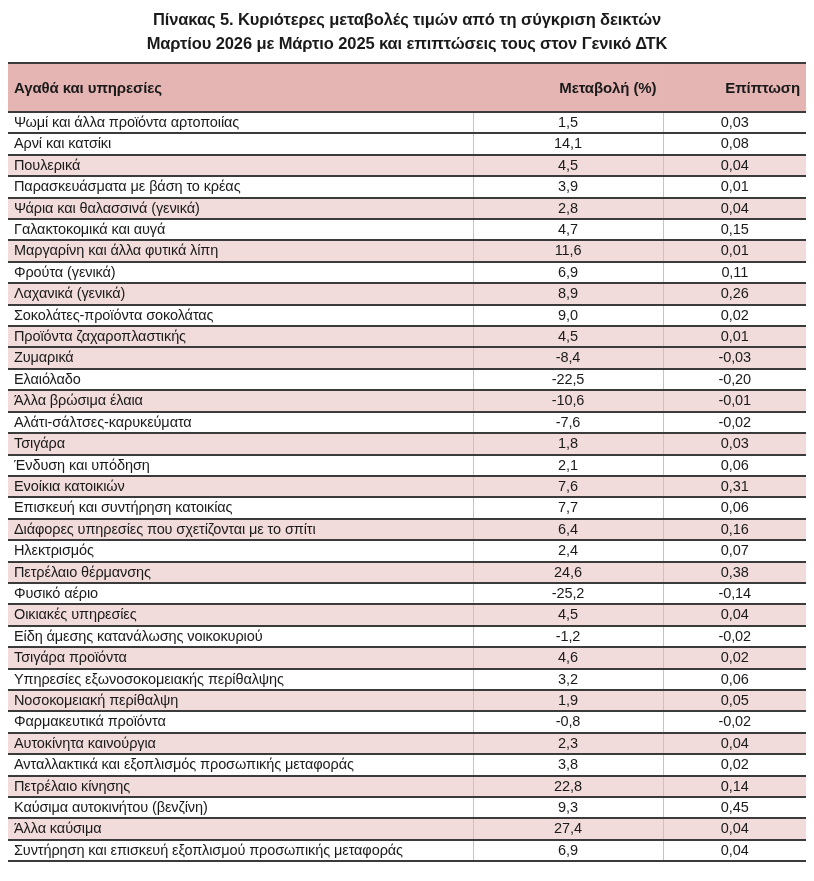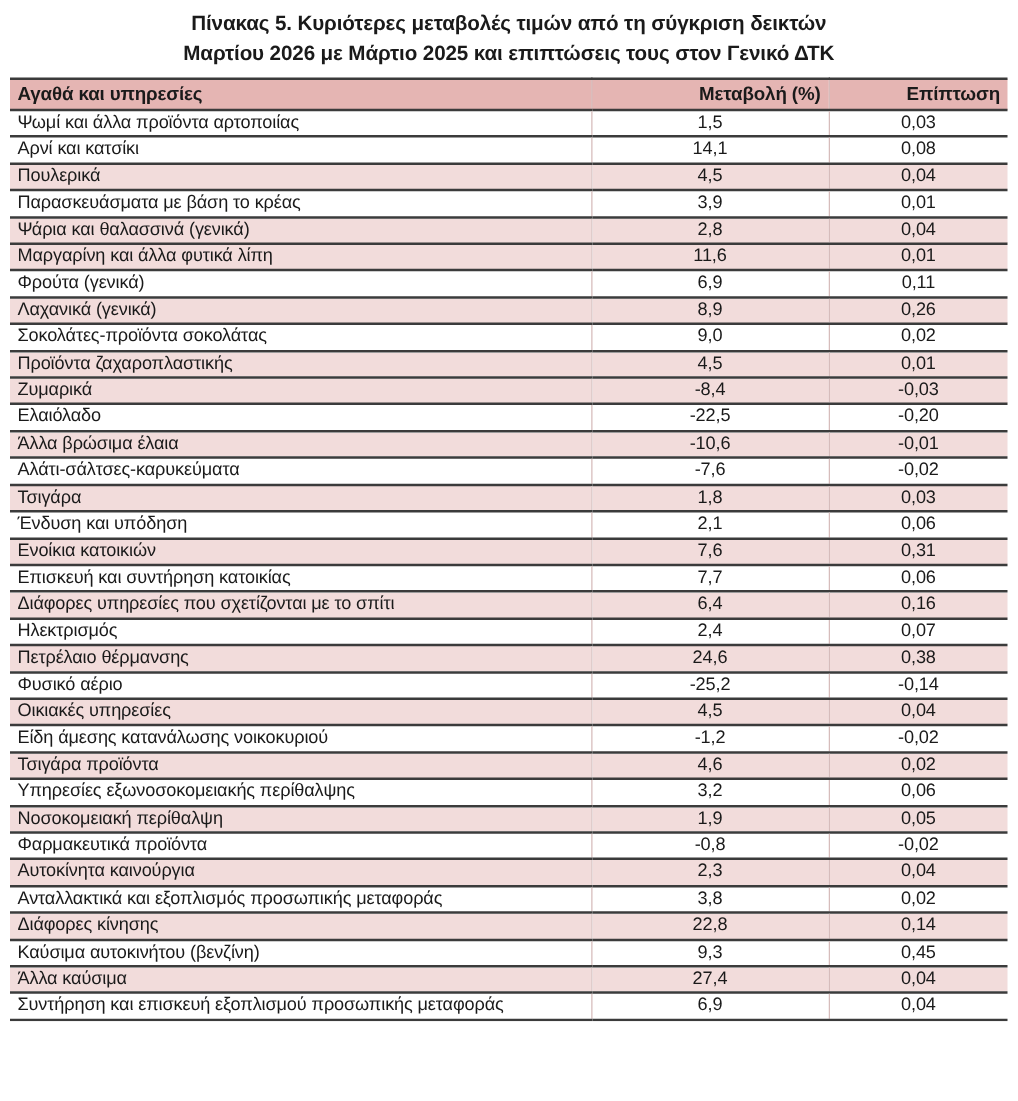--- a/index.html
+++ b/index.html
@@ -37,21 +37,21 @@
   col.c1 { width: 465px; }
   col.c2 { width: 190px; }
   col.c3 { width: 143px; }
   th {
     background: var(--header-bg);
     font-weight: bold;
     font-size: 15px;
     height: 23px;
     line-height: 23px;
     border-bottom: 2px solid var(--border-dark);
-    padding: 0 6px;
+    padding: 12px 6px;
     letter-spacing: -0.1px;
   }
   th.c1 { text-align: left; }
   th.c2, th.c3 { text-align: right; }
   th + th { border-left: 1px solid var(--divider); }
   td {
     font-size: 14.5px;
     height: 19.4px;
     line-height: 19.4px;
     padding: 0 6px;
@@ -106,20 +106,25 @@
         <tr class="plain">
           <td>Παρασκευάσματα με βάση το κρέας</td>
           <td class="num">3,9</td>
           <td class="num">0,01</td>
         </tr>
         <tr class="alt">
           <td>Ψάρια και θαλασσινά (γενικά)</td>
           <td class="num">2,8</td>
           <td class="num">0,04</td>
         </tr>
+        <tr class="plain">
+          <td>Γαλακτοκομικά και αυγά</td>
+          <td class="num">4,7</td>
+          <td class="num">0,15</td>
+        </tr>
         <tr class="alt">
           <td>Μαργαρίνη και άλλα φυτικά λίπη</td>
           <td class="num">11,6</td>
           <td class="num">0,01</td>
         </tr>
         <tr class="plain">
           <td>Φρούτα (γενικά)</td>
           <td class="num">6,9</td>
           <td class="num">0,11</td>
         </tr>
@@ -232,21 +237,21 @@
           <td>Αυτοκίνητα καινούργια</td>
           <td class="num">2,3</td>
           <td class="num">0,04</td>
         </tr>
         <tr class="plain">
           <td>Ανταλλακτικά και εξοπλισμός προσωπικής μεταφοράς</td>
           <td class="num">3,8</td>
           <td class="num">0,02</td>
         </tr>
         <tr class="alt">
-          <td>Διάφορες κίνησης</td>
+          <td>Πετρέλαιο κίνησης</td>
           <td class="num">22,8</td>
           <td class="num">0,14</td>
         </tr>
         <tr class="plain">
           <td>Καύσιμα αυτοκινήτου (βενζίνη)</td>
           <td class="num">9,3</td>
           <td class="num">0,45</td>
         </tr>
         <tr class="alt">
           <td>Άλλα καύσιμα</td>

